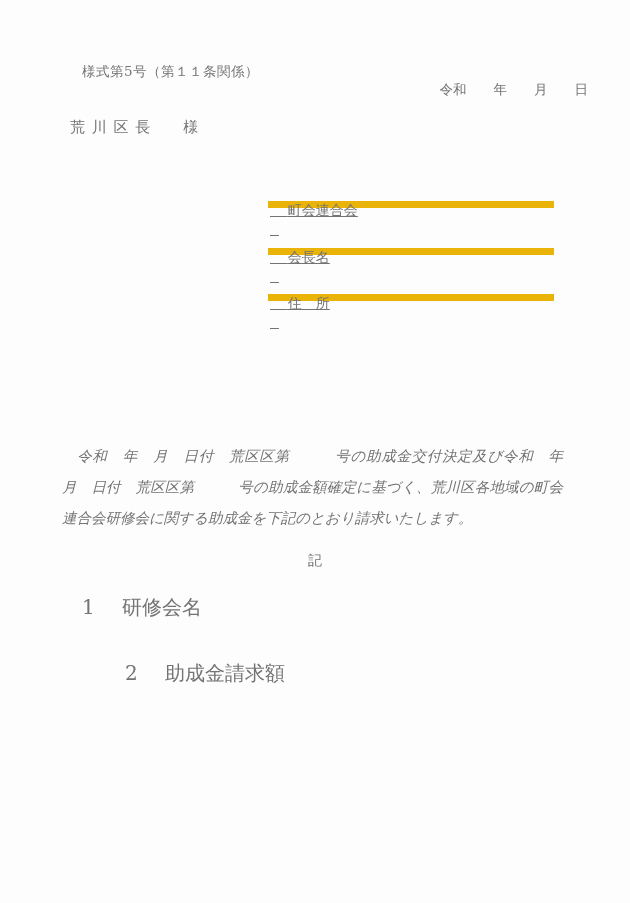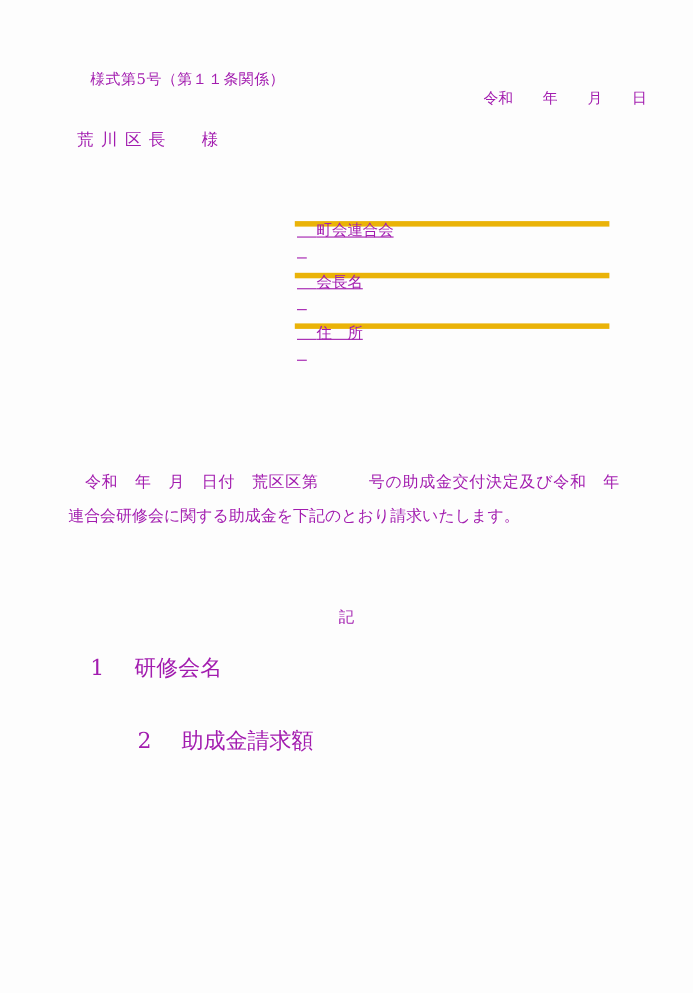--- a/index.html
+++ b/index.html
@@ -6,21 +6,21 @@
     margin: 0;
     padding: 0;
     background: #fdfdfd;
   }
   .page {
     position: relative;
     width: 630px;
     height: 903px;
     background: #fdfdfd;
     font-family: "DejaVu Serif", "Liberation Serif", serif;
-    color: #a21caf;
+    color: #737373;
     overflow: hidden;
   }
   .form-number {
     position: absolute;
     left: 82px;
     top: 63px;
     font-size: 13.5px;
     letter-spacing: 0.5px;
     white-space: pre;
   }
@@ -37,21 +37,21 @@
     top: 118px;
     font-size: 15px;
     letter-spacing: 1px;
     white-space: pre;
   }
   .sig-field {
     position: absolute;
     left: 268px;
     width: 284px;
     height: 19px;
-    border-bottom: 5px solid #eab308;
+    border-bottom: 7px solid #eab308;
     font-size: 14px;
     line-height: 19px;
     padding-left: 2px;
     box-sizing: content-box;
     white-space: pre;
     text-decoration: underline;
   }
   .sig-field.f0 { top: 182px; }
   .sig-field.f1 { top: 229px; }
   .sig-field.f2 { top: 275px; }
@@ -60,24 +60,25 @@
     left: 0;
     top: 356px;
     width: 100%;
     text-align: center;
     font-size: 15.5px;
     white-space: pre;
   }
   .body-text {
     position: absolute;
     left: 62px;
-    top: 424px;
+    top: 441px;
     width: 501px;
     font-size: 14.5px;
     line-height: 31px;
+    font-style: italic;
   }
   .body-line {
     white-space: pre;
   }
   .body-line.justify {
     white-space: normal;
     text-align: justify;
     text-align-last: justify;
   }
   .ki-header {
@@ -119,20 +120,21 @@
     <span>会長名</span>
   </div>
 
   <div class="sig-field f2">
     <span>住　所</span>
   </div>
 
 
   <div class="body-text">
     <div class="body-line justify">　令和　年　月　日付　荒区区第　　　号の助成金交付決定及び令和　年</div>
+    <div class="body-line justify">月　日付　荒区区第　　　号の助成金額確定に基づく、荒川区各地域の町会</div>
     <div class="body-line">連合会研修会に関する助成金を下記のとおり請求いたします。</div>
   </div>
 
   <div class="ki-header">記</div>
 
   <div class="list-item i0">
     <span class="item-number">1</span><span>研修会名</span>
   </div>
 
   <div class="list-item i1">

